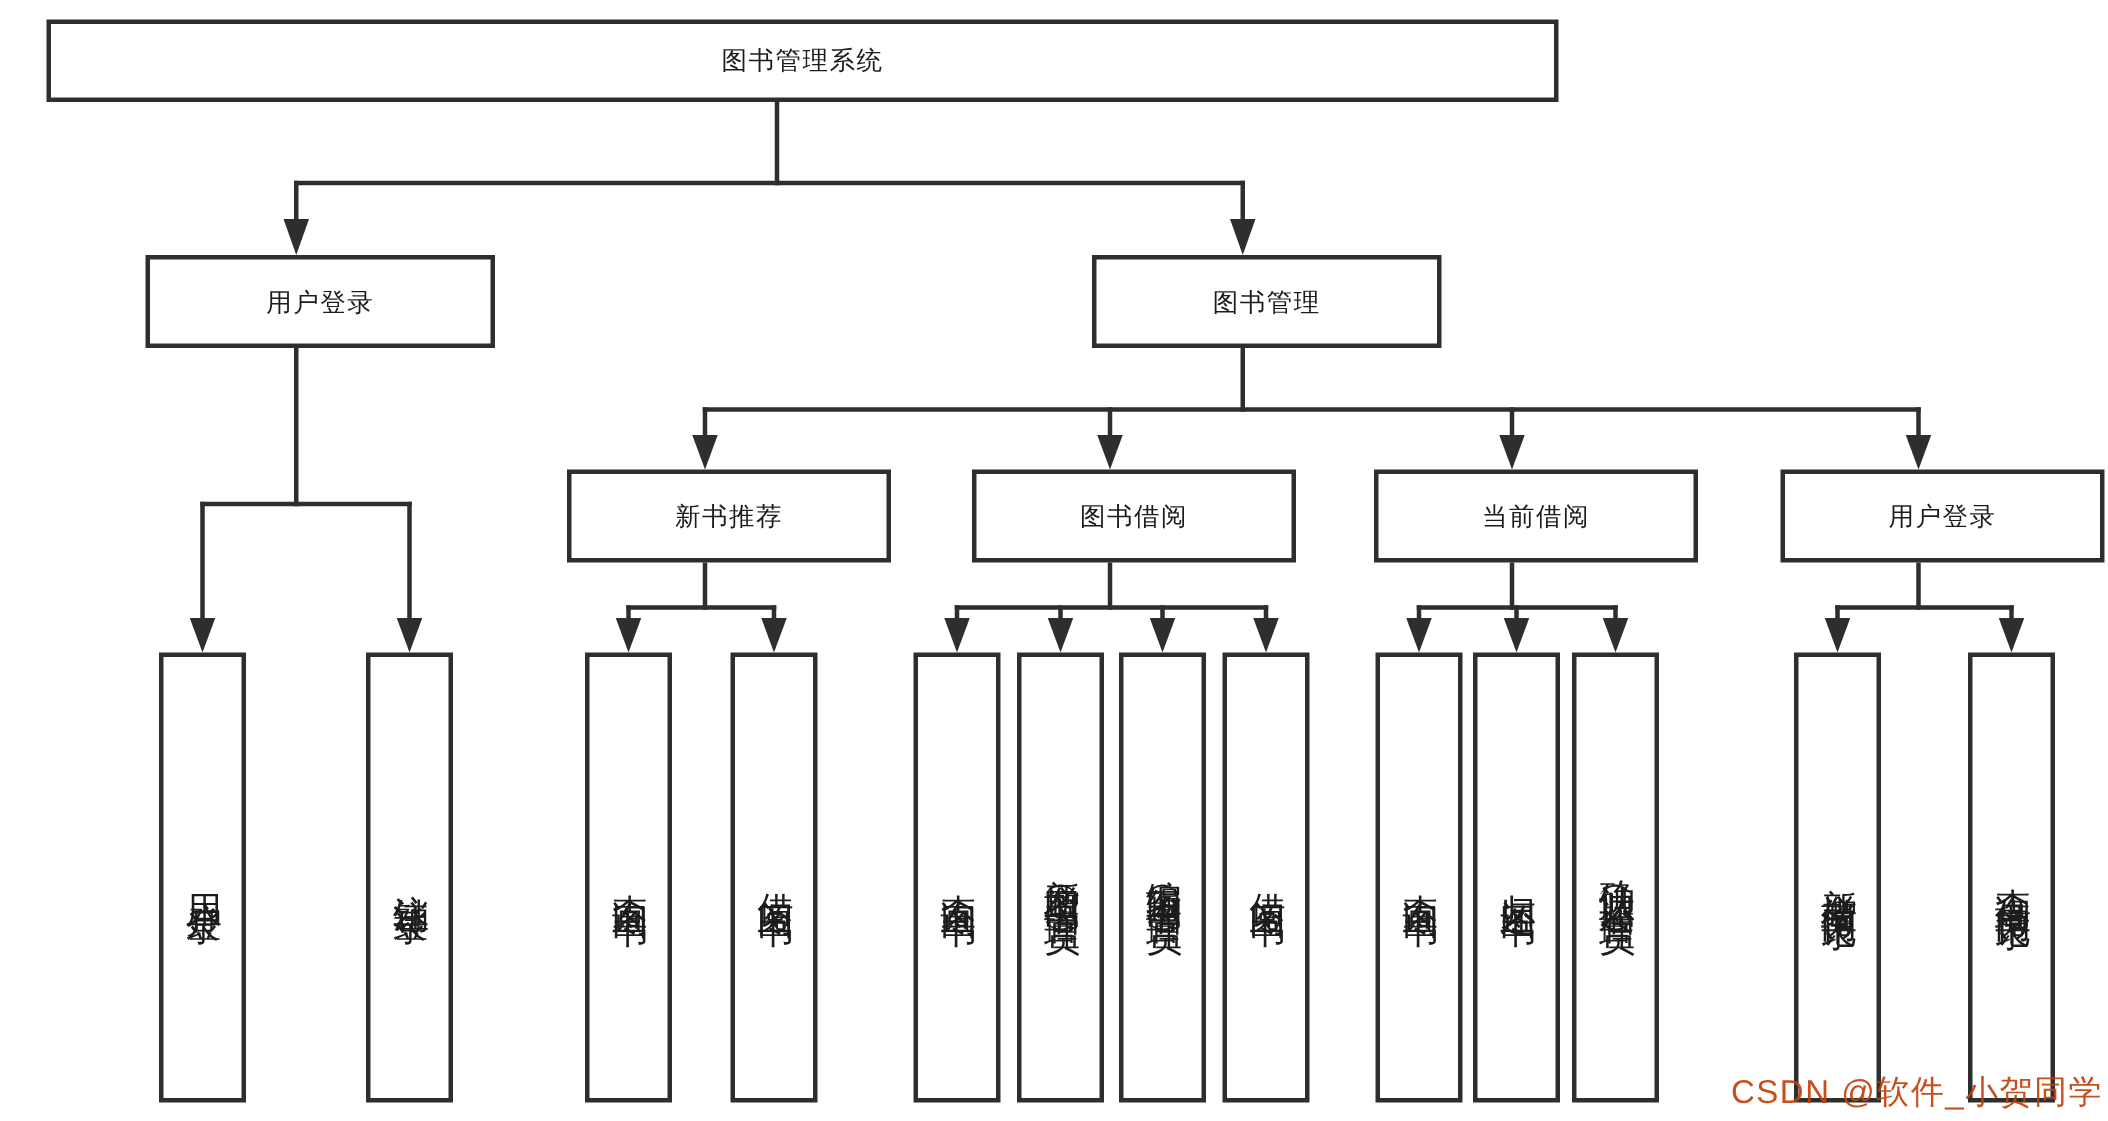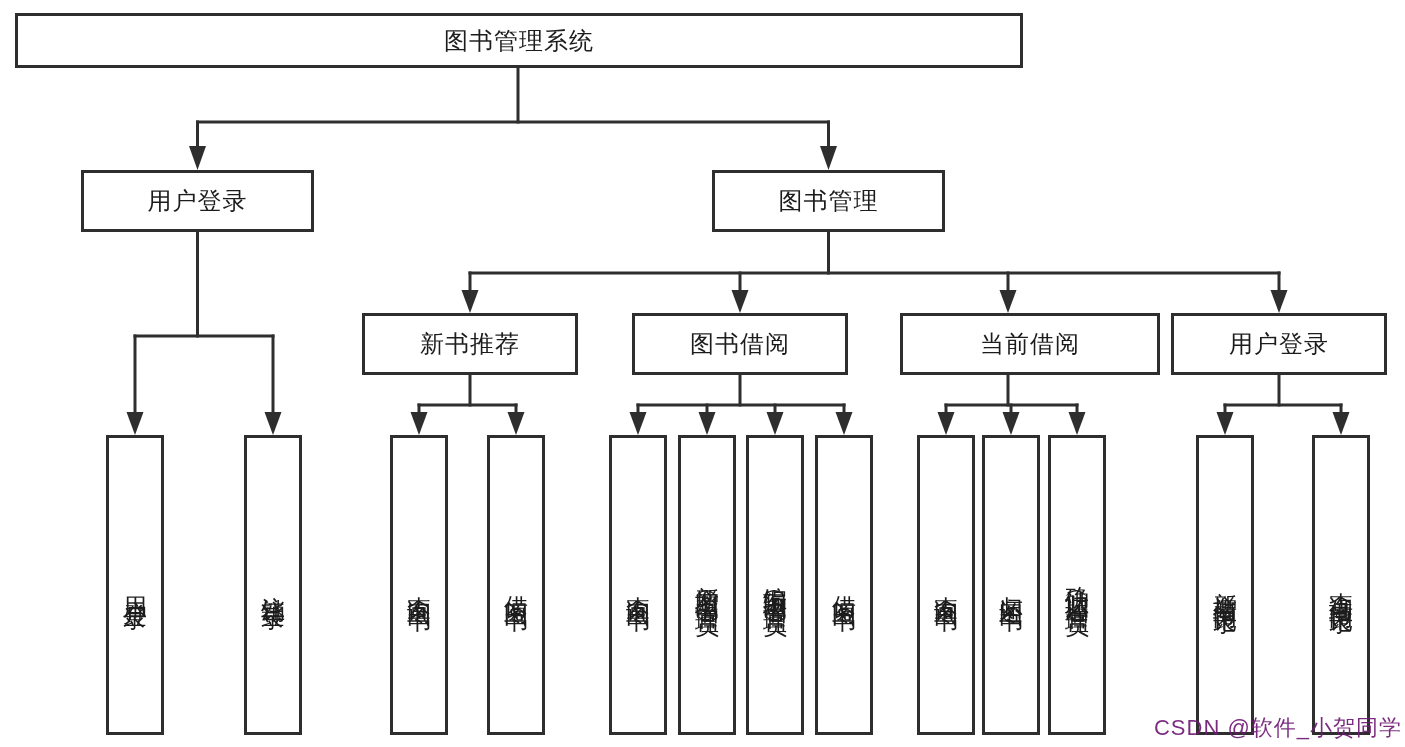--- a/index.html
+++ b/index.html
@@ -21,23 +21,24 @@
   #connectors line { stroke: #2e2e2e; stroke-width: 3; }
   #connectors polygon { fill: #2e2e2e; }
   .hbox {
     position: absolute;
     box-sizing: border-box;
     border: 3px solid #2e2e2e;
     background: #ffffff;
     display: flex;
     align-items: center;
     justify-content: center;
-    font-size: 24px;
+    font-size: 17px;
     letter-spacing: 1px;
     z-index: 2;
+    margin-left: 16px;
   }
   .vbox {
     position: absolute;
     box-sizing: border-box;
     border: 3px solid #2e2e2e;
     background: #ffffff;
     display: flex;
     align-items: center;
     justify-content: center;
     top: 435px;
@@ -51,21 +52,21 @@
     font-size: 24px;
     line-height: 1;
     letter-spacing: 4px;
     white-space: nowrap;
   }
   #watermark {
     position: absolute;
     right: 3px;
     bottom: 4px;
     font-size: 22px;
-    color: #701a75;
+    color: #c2410c;
     letter-spacing: 1px;
     z-index: 3;
     opacity: 0.92;
   }
 </style>
 </head>
 <body>
 
 <div id="canvas">
 
@@ -141,21 +142,21 @@
   <div class="hbox" style="left:712px; top:170px; width:233px; height:62px;text-align:center;">
     <span>图书管理</span>
   </div>
 
   <div class="hbox" style="left:632px; top:313px; width:216px; height:62px;">
     <span>图书借阅</span>
   </div>
   <div class="hbox" style="left:362px; top:313px; width:216px; height:62px;">
     <span>新书推荐</span>
   </div>
-  <div class="hbox" style="left:900px; top:313px; width:260px; height:62px;">
+  <div class="hbox" style="left:900px; top:313px; width:216px; height:62px;">
     <span>当前借阅</span>
   </div>
   <div class="hbox" style="left:1171px; top:313px; width:216px; height:62px;">
     <span>用户登录</span>
   </div>
 
   <div class="vbox" style="left:106px;">
     <span class="vtext">用户登录</span>
   </div>
   <div class="vbox" style="left:244px;">

